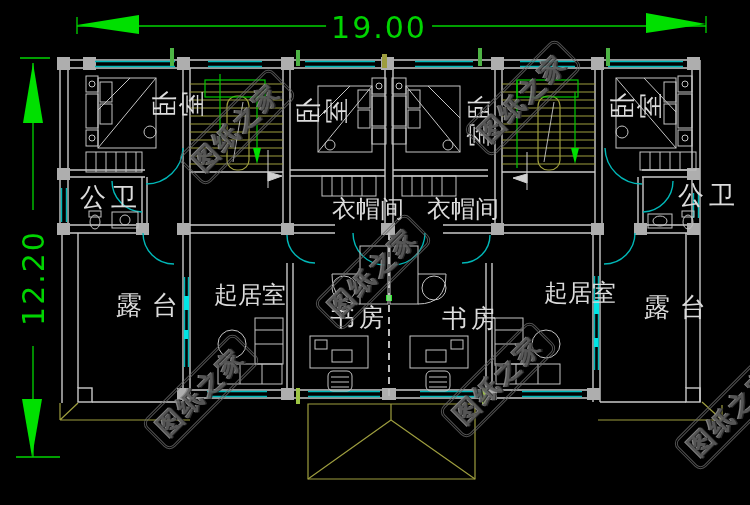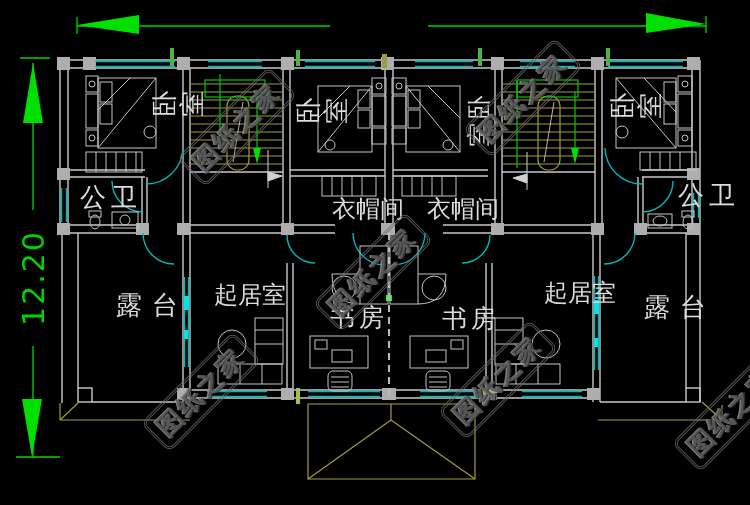--- a/index.html
+++ b/index.html
@@ -264,20 +264,21 @@
       <rect x="328" y="371" width="24" height="20" rx="5"></rect>
       <path d="M331,377H349 M331,382H349 M331,387H349"></path>
       <rect x="410" y="336" width="58" height="32"></rect>
       <rect x="451" y="340" width="12" height="9"></rect>
         <rect x="426" y="350" width="20" height="12"></rect>
       <rect x="426" y="371" width="24" height="20" rx="5"></rect>
       <path d="M429,377H447 M429,382H447 M429,387H447"></path>
     </g>
   </svg>
 
+  <div class="dim-text horz" style="left:379px;top:27px;">19.00</div>
   <div class="dim-text vert" style="left:33px;top:278px;">12.20</div>
 
   <div class="lbl rot" style="left:151px;top:90px;font-size:26px;"><span class="rchar">卧</span><span class="rchar">室</span></div>
   <div class="lbl rot" style="left:295px;top:97px;font-size:26px;"><span class="rchar">卧</span><span class="rchar">室</span></div>
   <div class="lbl lbl-vert" style="left:468px;top:94px;font-size:24px;">
       <span class="rchar">卧</span>
       <span class="rchar">室</span>
     </div>
   <div class="lbl rot" style="left:609px;top:92px;font-size:26px;"><span class="rchar">卧</span><span class="rchar">室</span></div>
 

